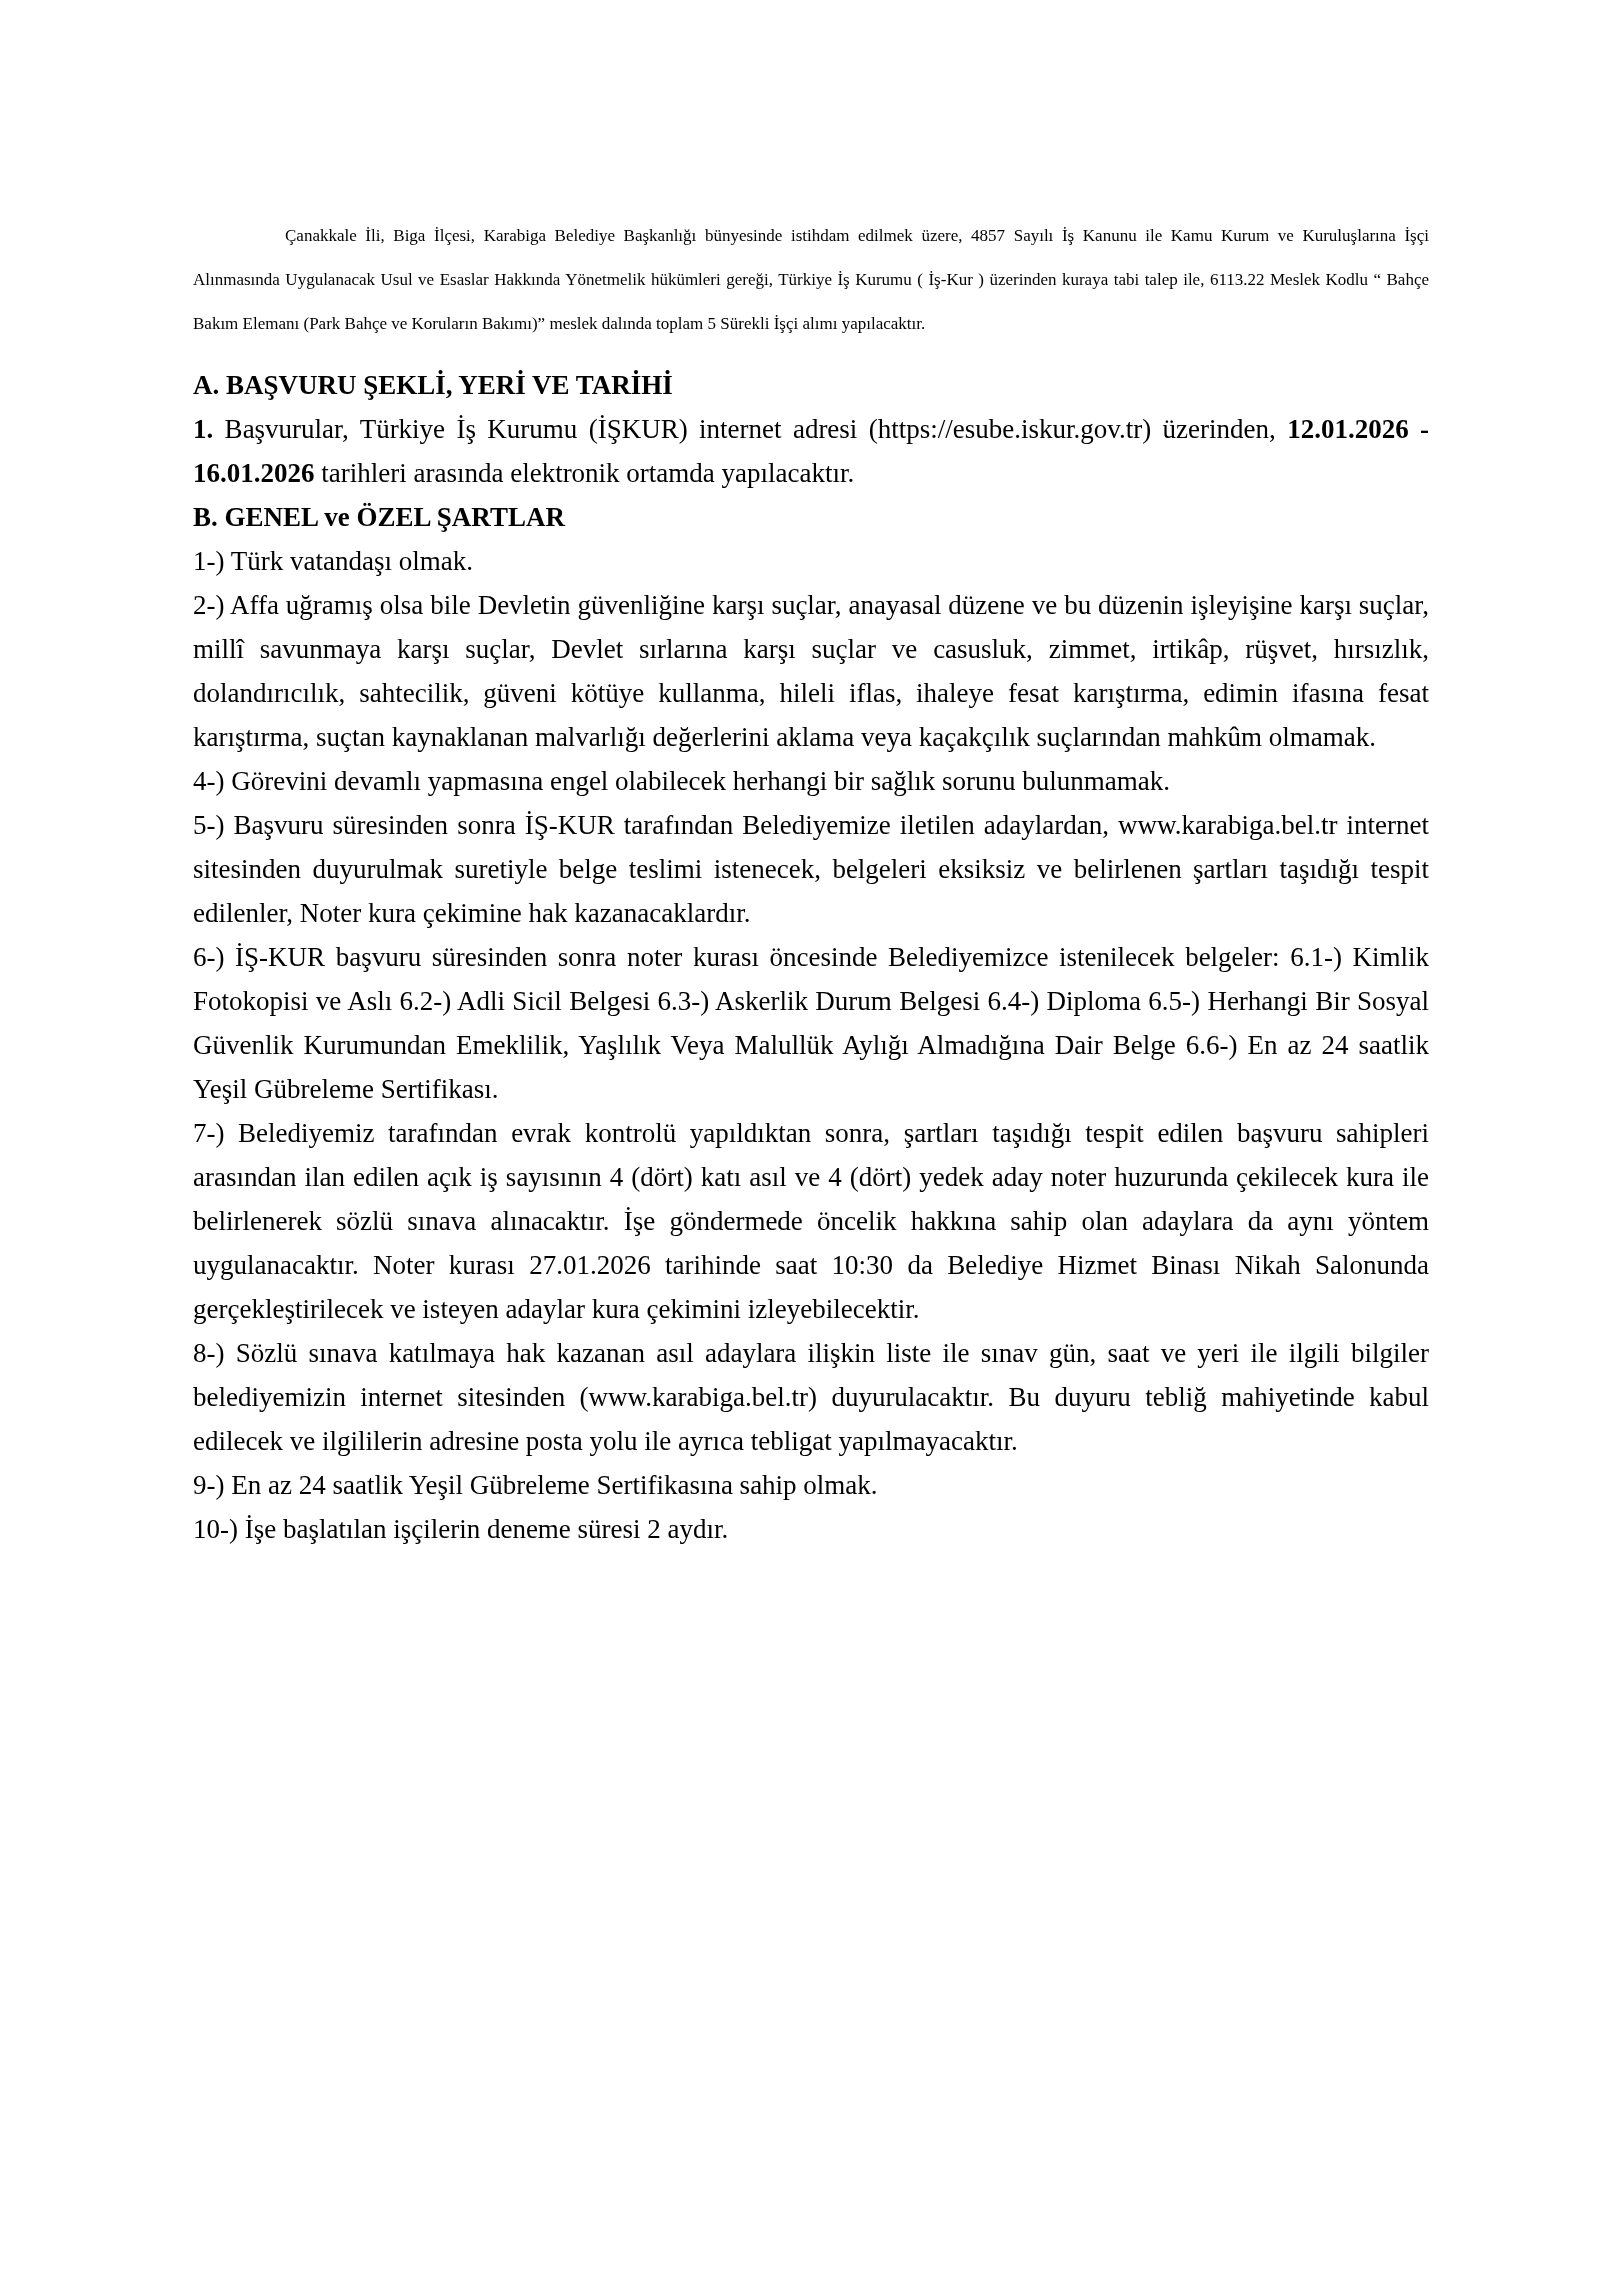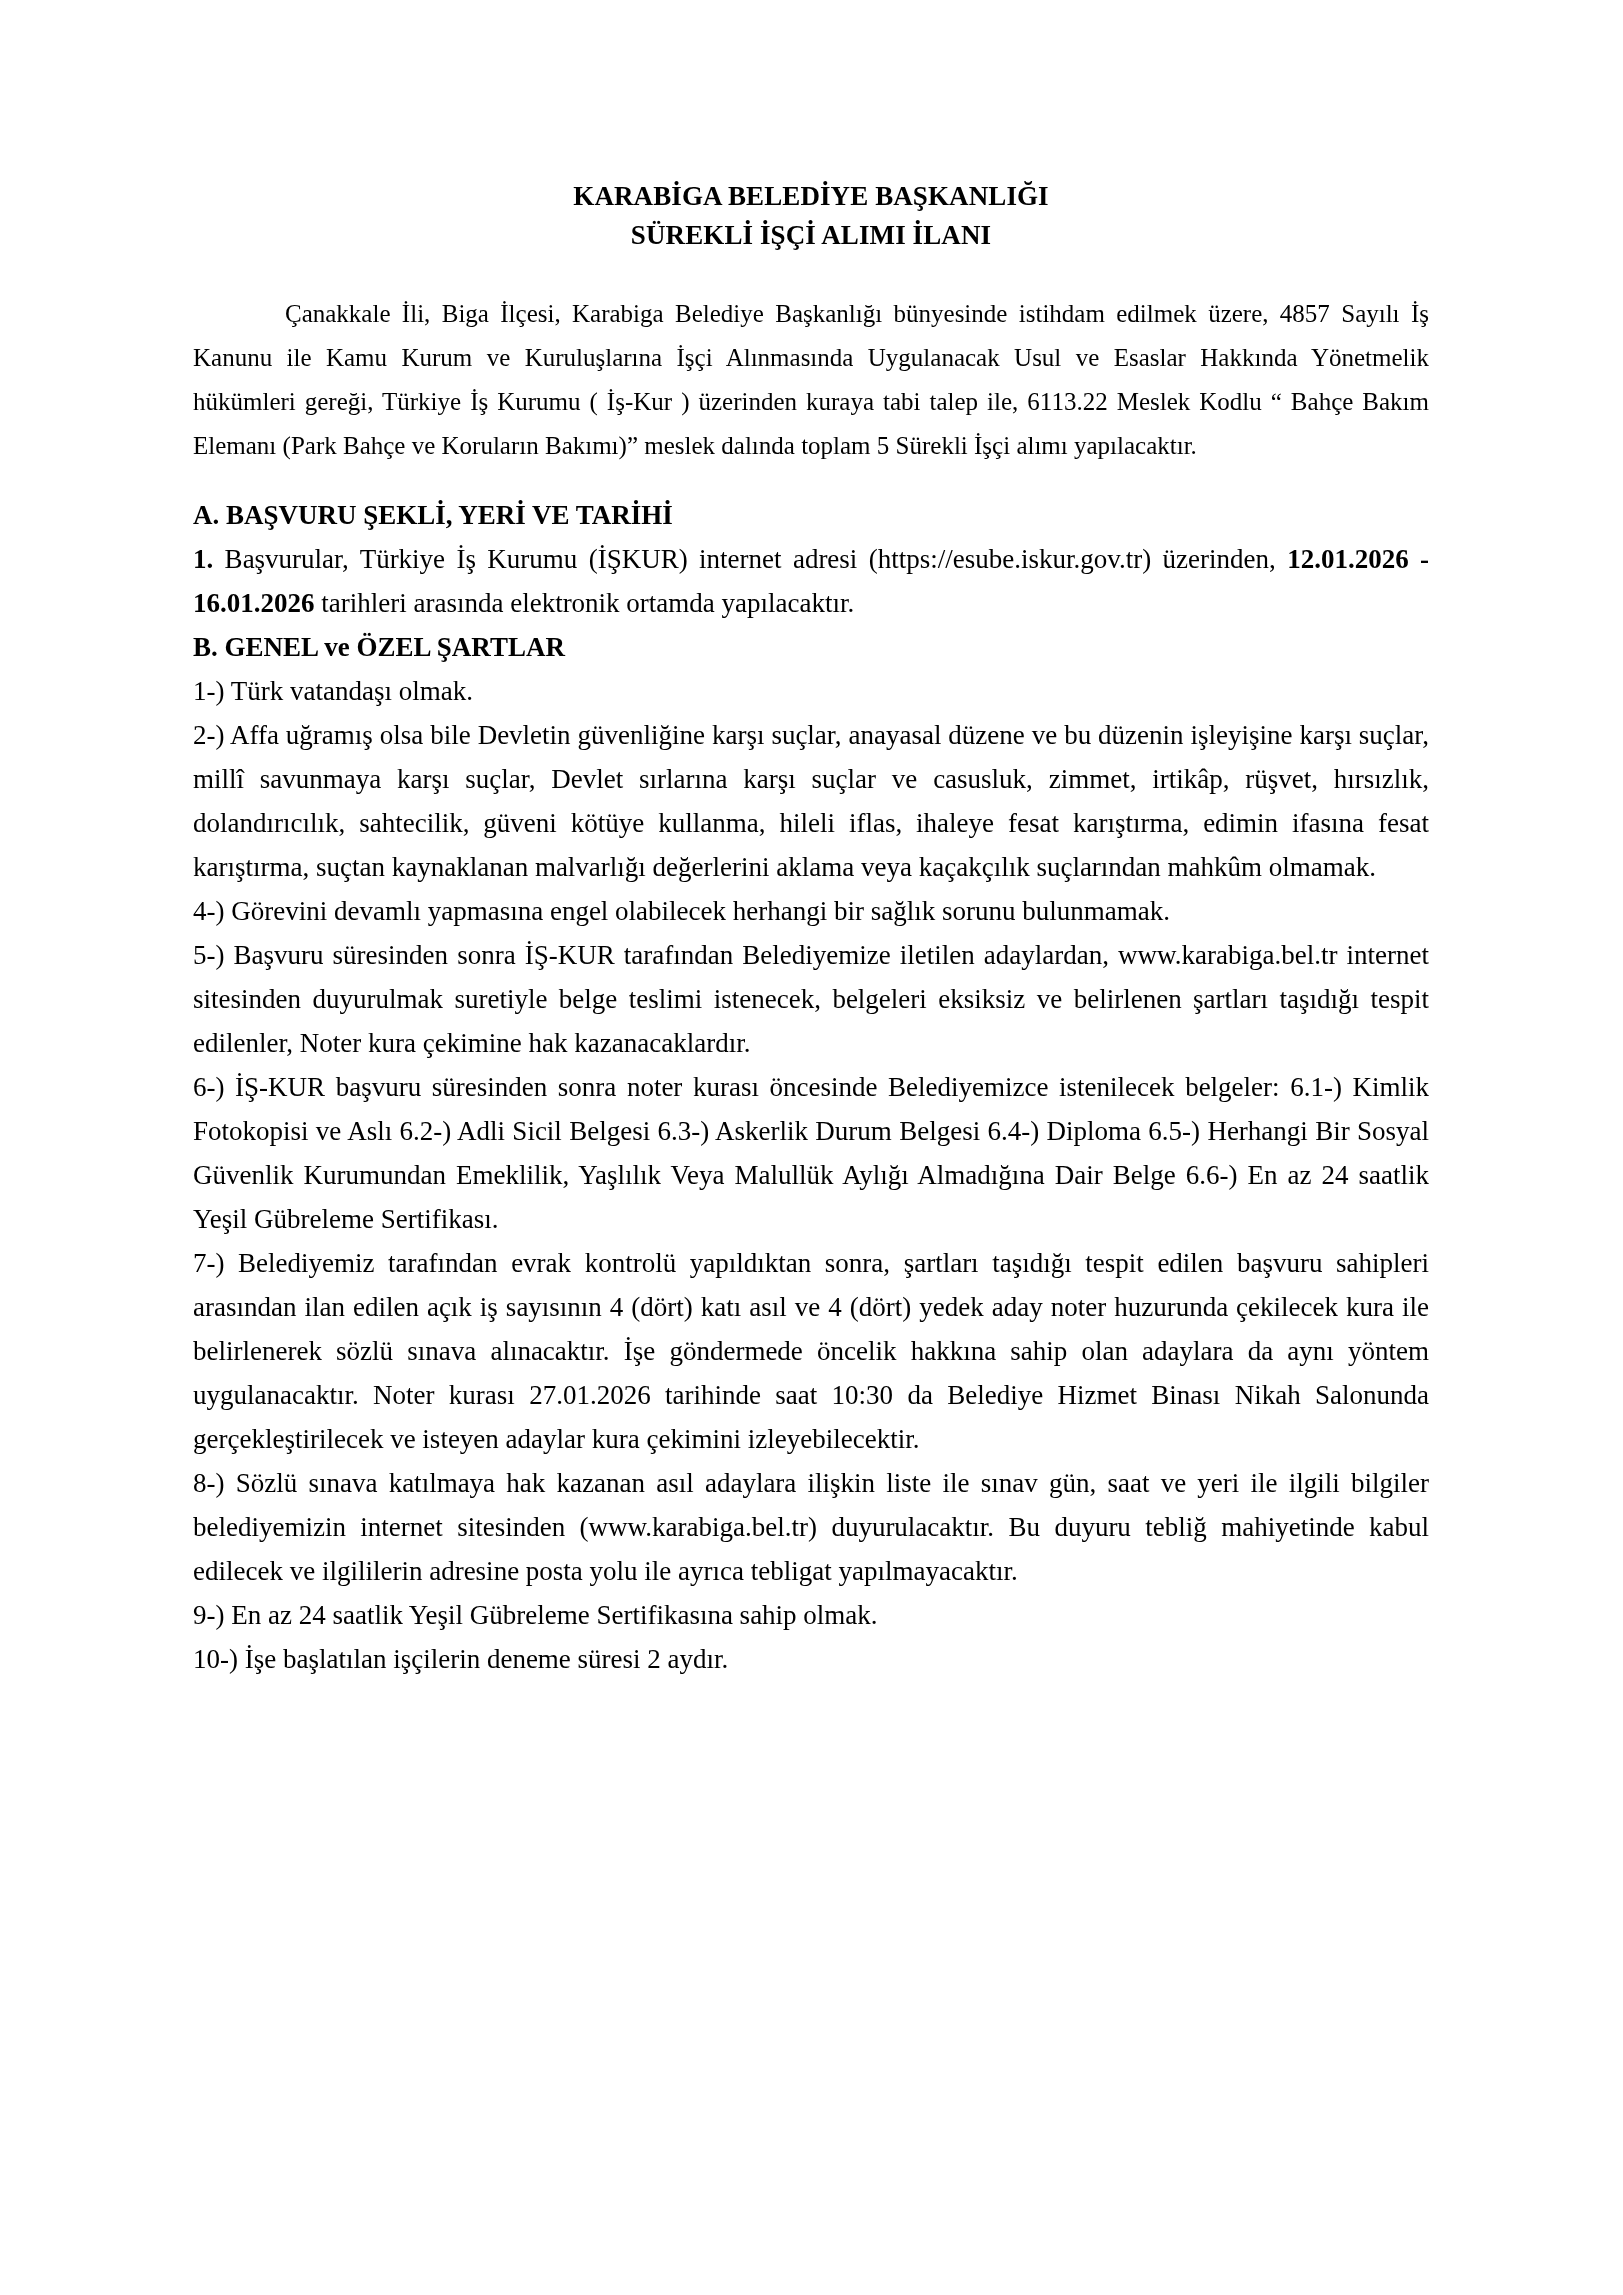--- a/index.html
+++ b/index.html
@@ -30,21 +30,21 @@
     line-height: 39px;
     letter-spacing: 0.1px;
   }
   .doc-title .line {
     display: block;
   }
   .intro {
     margin-top: 37px;
     text-align: justify;
     text-justify: inter-word;
-    font-size: 25px;
+    font-size: 17px;
     line-height: 44px;
     text-indent: 92px;
   }
   .section-heading {
     font-weight: bold;
     font-size: 27px;
     line-height: 44px;
     text-align: left;
   }
   .para {
@@ -60,24 +60,20 @@
   }
   b, .b {
     font-weight: bold;
   }
 </style>
 </head>
 <body>
 
 <div class="page">
 
-  <div class="doc-title">
-    <span class="line">KARABİGA BELEDİYE BAŞKANLIĞI</span>
-    <span class="line">SÜREKLİ İŞÇİ ALIMI İLANI</span>
-  </div>
 
   <p class="intro">Çanakkale İli, Biga İlçesi, Karabiga Belediye Başkanlığı bünyesinde istihdam edilmek üzere, 4857 Sayılı İş Kanunu ile Kamu Kurum ve Kuruluşlarına İşçi Alınmasında Uygulanacak Usul ve Esaslar Hakkında Yönetmelik hükümleri gereği, Türkiye İş Kurumu ( İş-Kur ) üzerinden  kuraya tabi talep ile, 6113.22 Meslek Kodlu  “ Bahçe Bakım Elemanı (Park Bahçe ve Koruların Bakımı)” meslek dalında toplam 5 Sürekli İşçi alımı yapılacaktır.</p>
 
   <div class="section-heading">A. BAŞVURU ŞEKLİ, YERİ VE TARİHİ</div>
 
   <p class="para"><span class="b">1.</span><span> Başvurular, Türkiye İş Kurumu (İŞKUR) internet adresi (https://esube.iskur.gov.tr) üzerinden, </span><span class="b">12.01.2026 - 16.01.2026</span><span> tarihleri arasında elektronik ortamda yapılacaktır.</span></p>
 
   <div class="section-heading">B. GENEL ve ÖZEL ŞARTLAR</div>
 
   <p class="para flush">1-) Türk vatandaşı olmak.</p>

